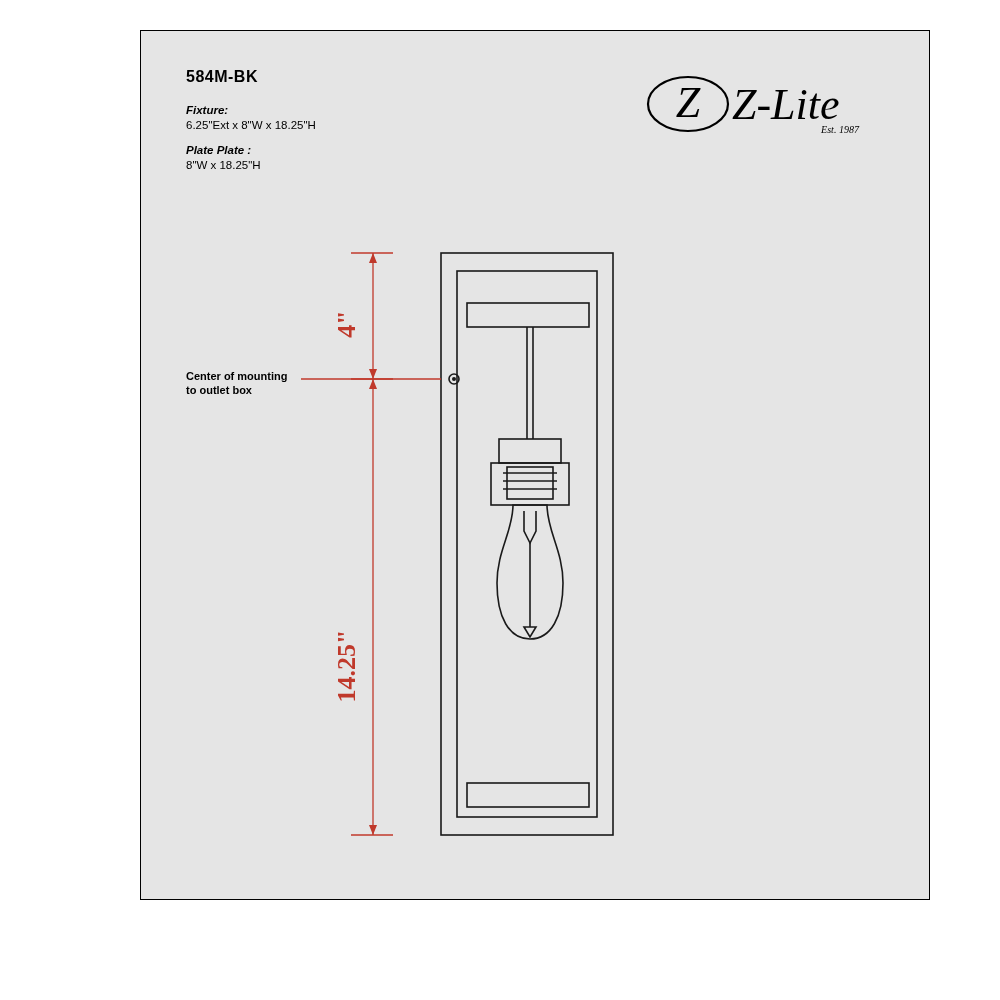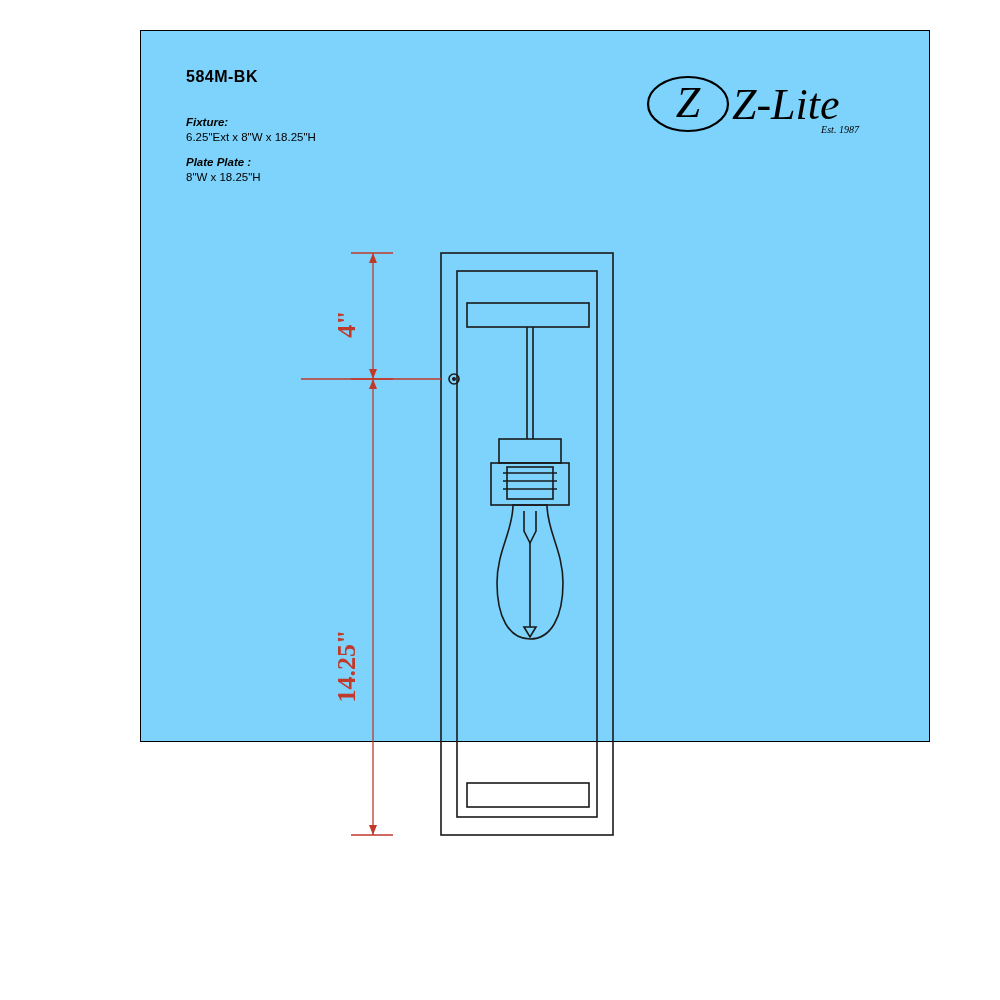--- a/index.html
+++ b/index.html
@@ -12,41 +12,40 @@
     height: 1000px;
     font-family: "Liberation Sans", sans-serif;
     position: relative;
     overflow: hidden;
   }
   #sheet {
     position: absolute;
     left: 140px;
     top: 30px;
     width: 790px;
-    height: 712px;
+    height: 870px;
     border: 1px solid #000;
-    background: #7dd3fc;
+    background: #e5e5e5;
     box-sizing: border-box;
   }
   .model-title {
     position: absolute;
     left: 45px;
     top: 37px;
     font-size: 16px;
     font-weight: bold;
     letter-spacing: 0.5px;
     color: #000;
   }
   .spec-block {
     position: absolute;
     left: 45px;
     font-size: 11.5px;
     line-height: 15px;
     color: #000;
-    margin-top: 12px;
   }
   .spec-block.a { top: 72px; }
   .spec-block.b { top: 112px; }
   .spec-label {
     font-weight: bold;
     font-style: italic;
     display: block;
   }
   .spec-value { display: block; }
 
@@ -124,20 +123,24 @@
   <div class="logo">
     <svg width="240" height="72" viewBox="0 0 240 72">
 
       <ellipse cx="44" cy="33" rx="40" ry="27" fill="none" stroke="#000" stroke-width="2.2"></ellipse>
       <text x="44" y="46" text-anchor="middle" font-family="Liberation Serif, serif" font-size="44" font-style="italic" fill="#000">Z</text>
       <text x="88" y="48" font-family="Liberation Serif, serif" font-size="44" font-style="italic" fill="#000">Z-Lite</text>
       <text x="196" y="62" text-anchor="middle" font-family="Liberation Serif, serif" font-size="10" font-style="italic" fill="#000">Est. 1987</text>
     </svg>
   </div>
 
+  <div class="callout">
+    <span>Center of mounting</span><br>
+    <span>to outlet box</span>
+  </div>
 
   <div class="dim-label" id="dim-4">4"</div>
   <div class="dim-label" id="dim-1425">14.25"</div>
 
   <svg id="drawing" viewBox="0 0 790 940">
     <g fill="none" stroke="#1a1a1a" stroke-width="1.6">
 
       <rect x="300" y="222" width="172" height="582"></rect>
       <rect x="316" y="240" width="140" height="546"></rect>
 

